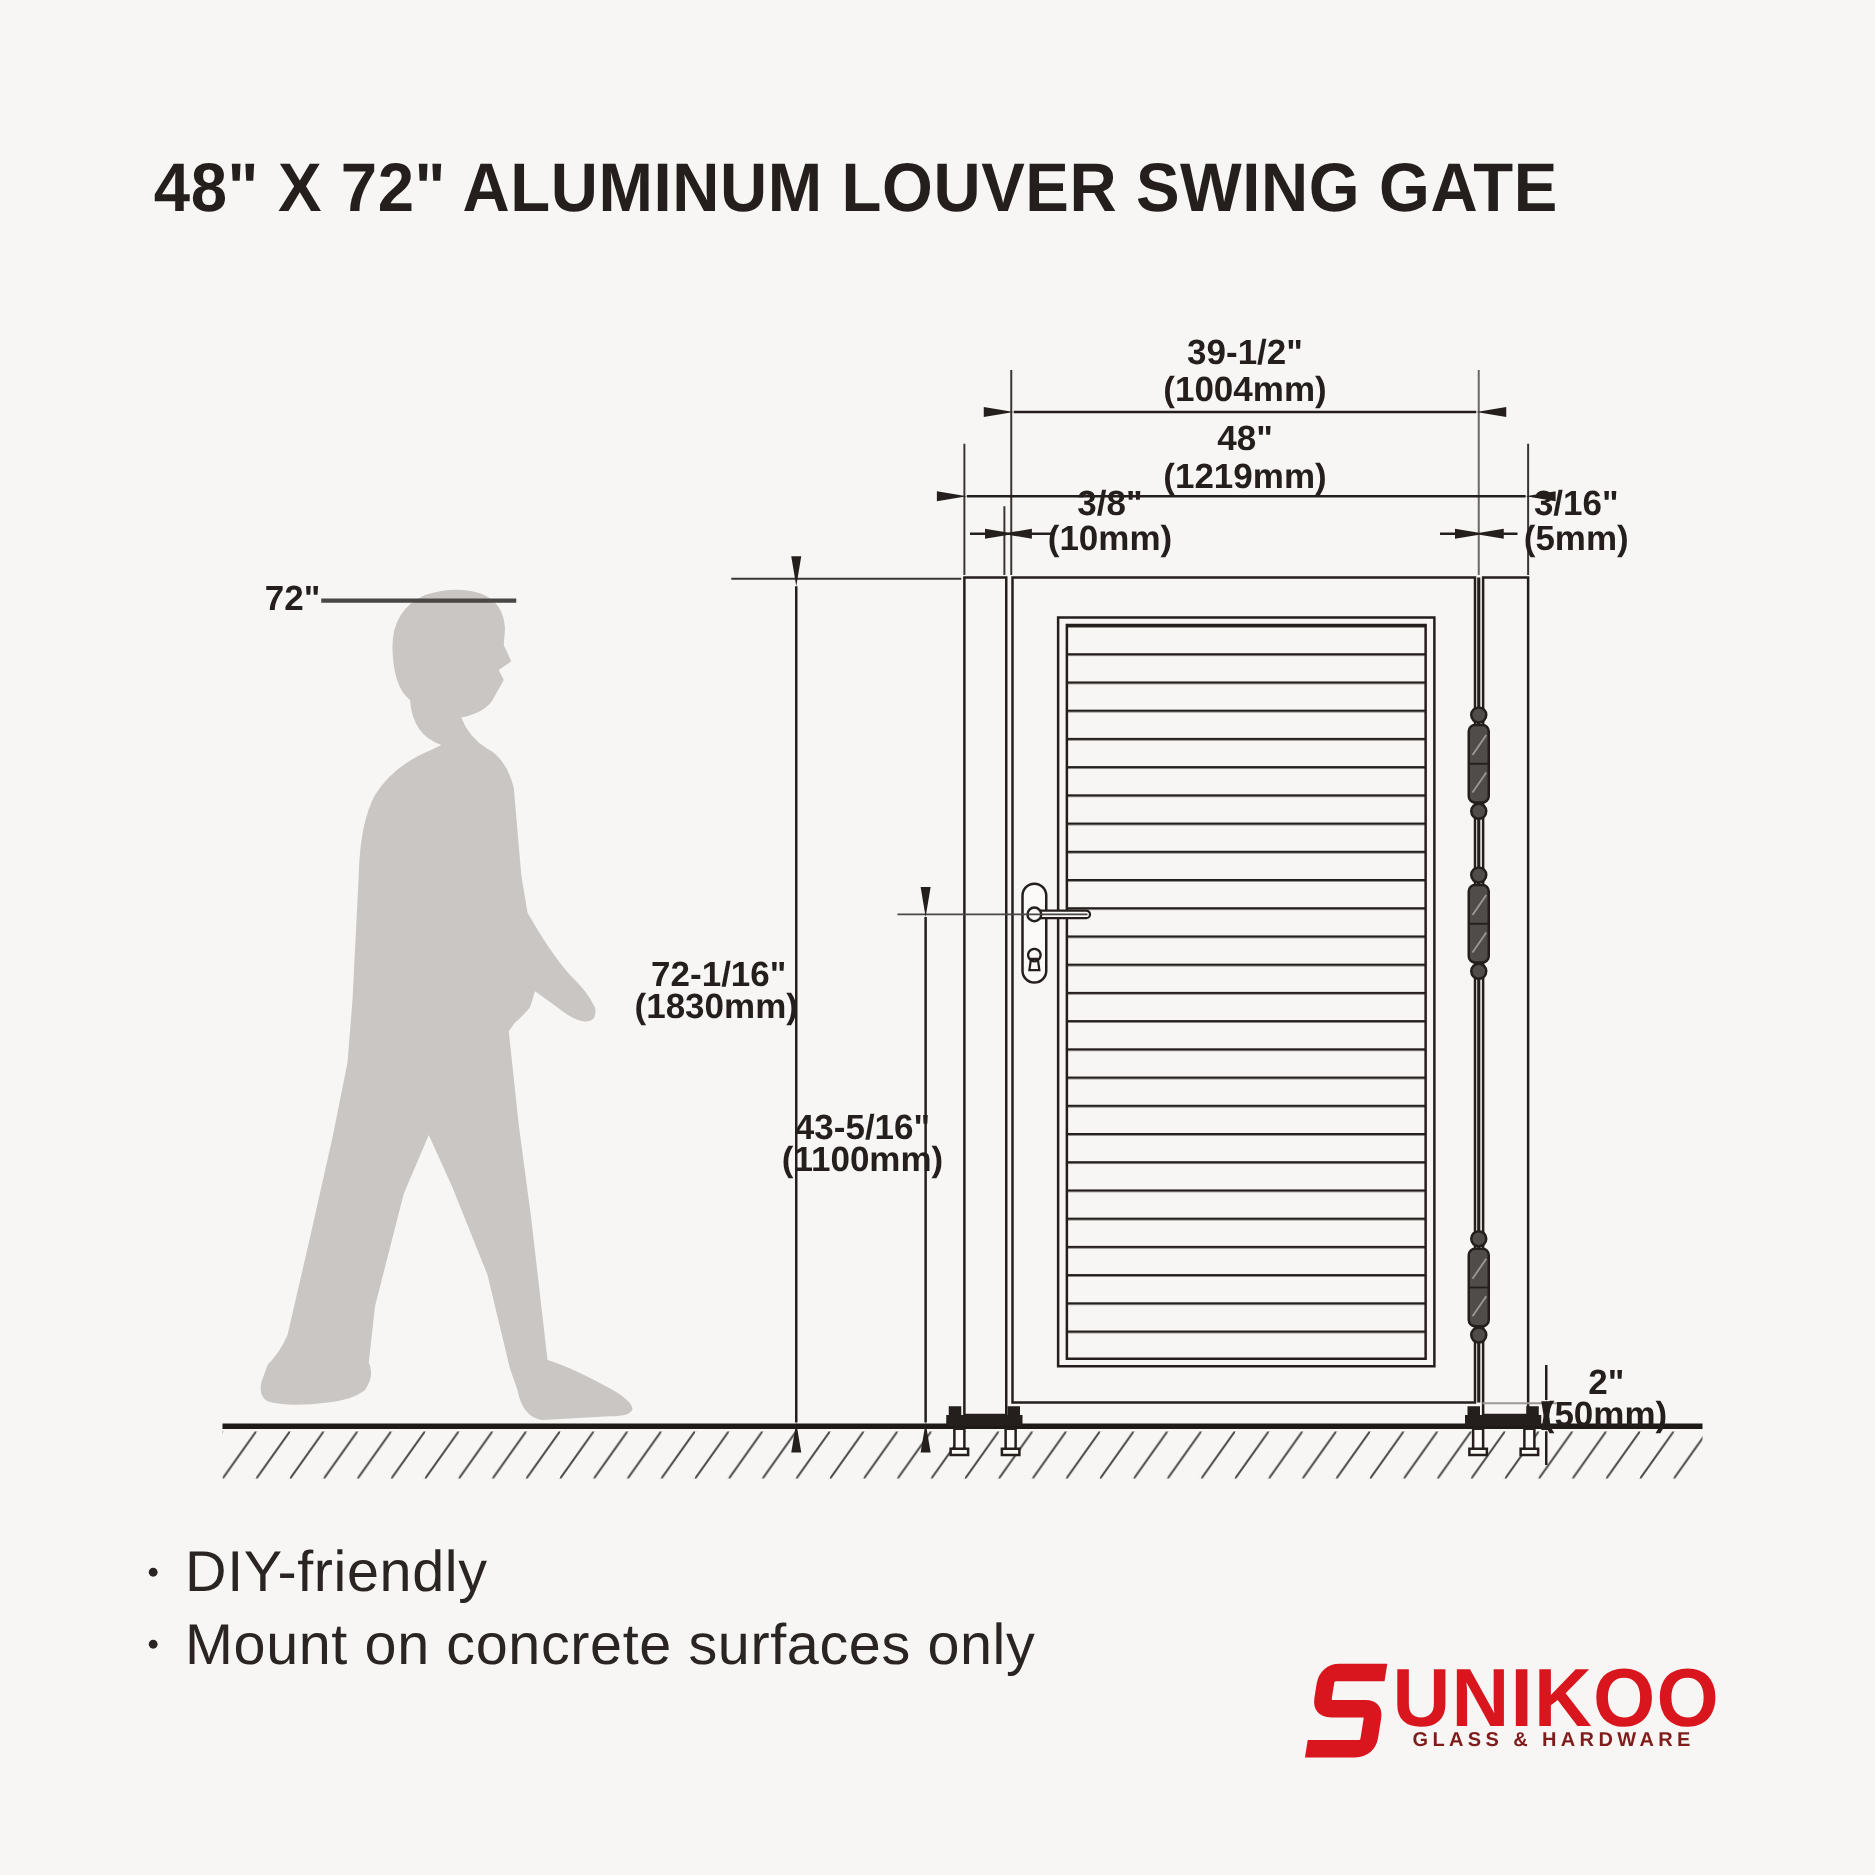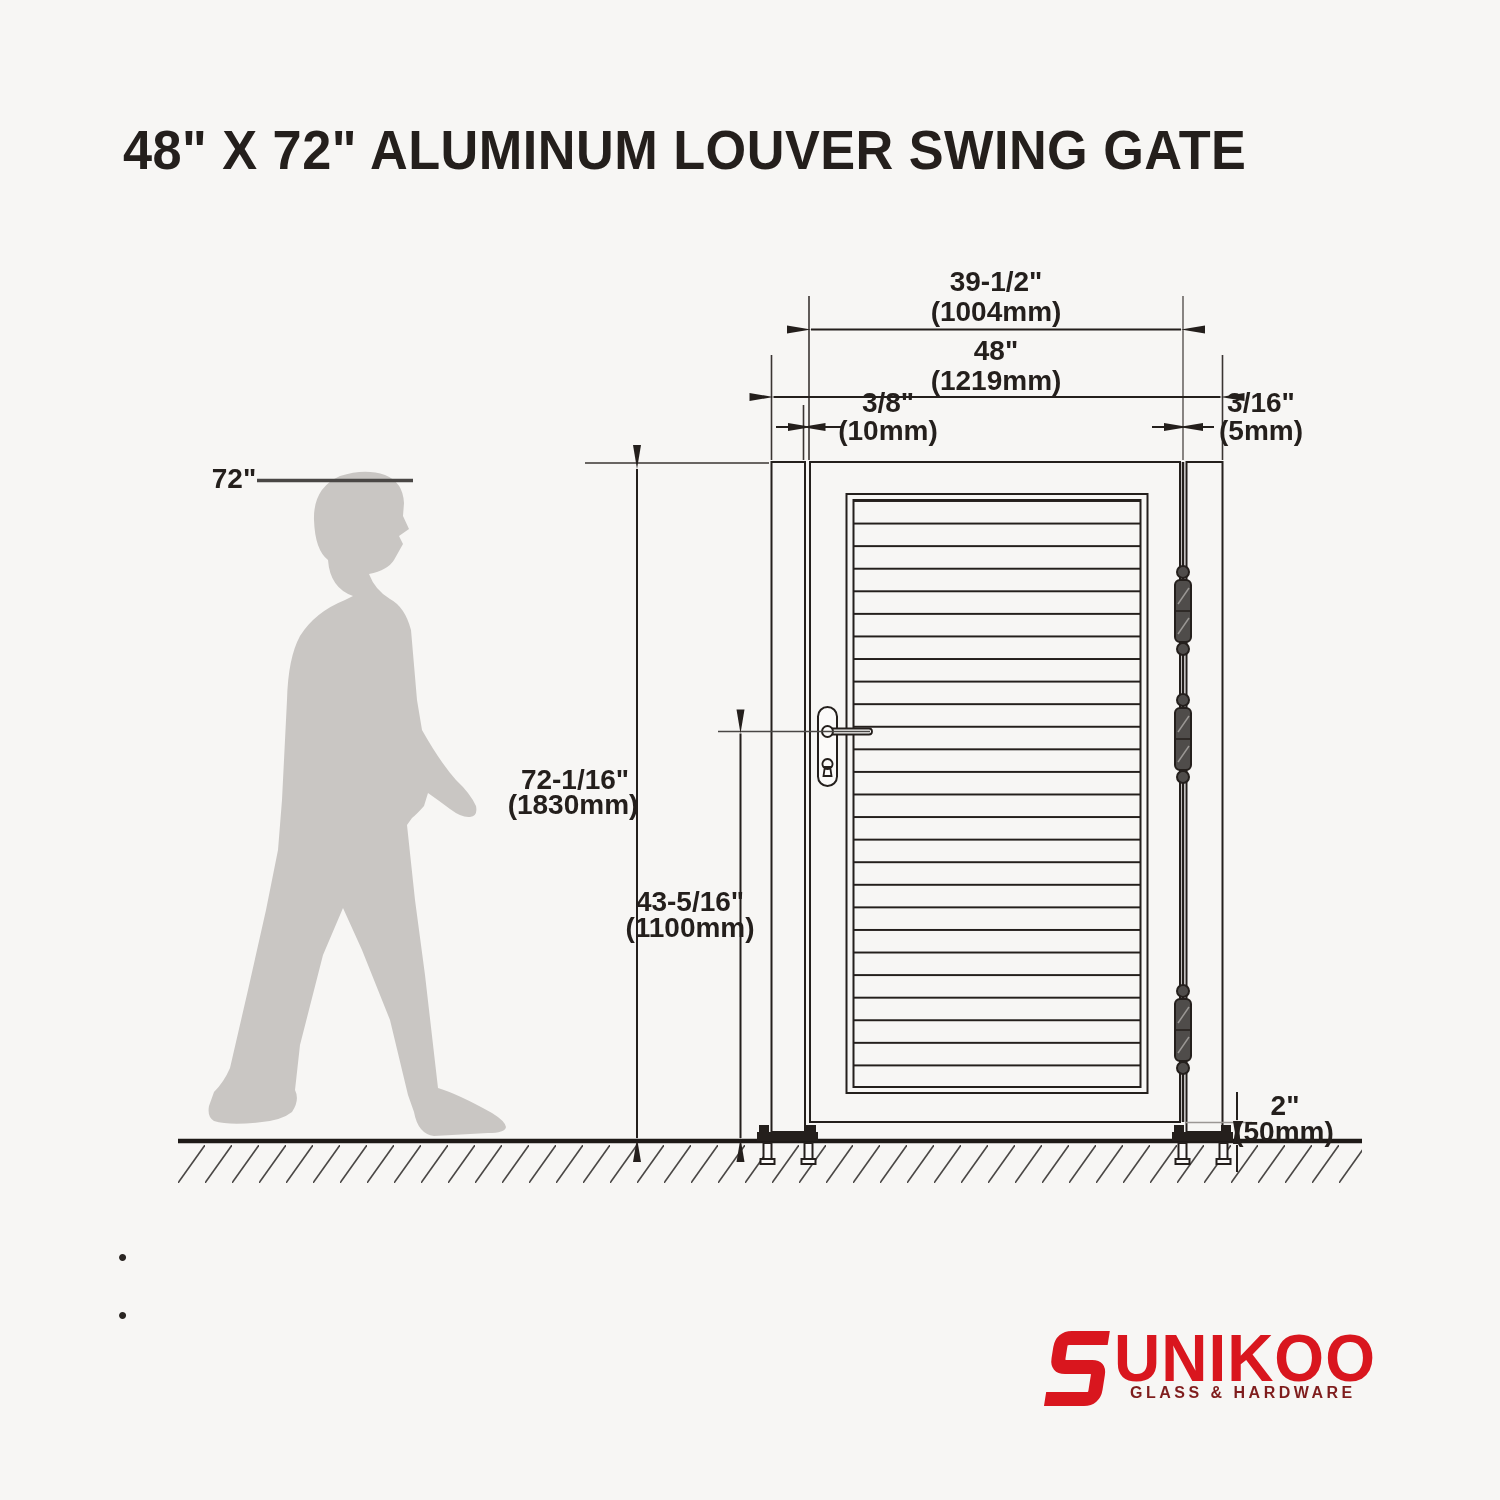--- a/index.html
+++ b/index.html
@@ -161,23 +161,25 @@
       <text x="690" y="911">43-5/16"</text>
       <text x="690" y="937">(1100mm)</text>
       <text x="1285" y="1115">2"</text>
       <text x="1284" y="1141">(50mm)</text>
     </g>
   </svg>
 
   <div class="features">
     <div class="feature-row">
       <span class="feature-bullet">•</span>
+      <span class="feature-label">DIY-friendly</span>
     </div>
     <div class="feature-row">
       <span class="feature-bullet">•</span>
+      <span class="feature-label">Mount on concrete surfaces only</span>
     </div>
   </div>
 
   <div class="logo">
     <svg class="logo-glyph" width="72" height="84" viewBox="0 0 72 84">
       <path transform="translate(10,4) skewX(-9)" d="M58,8 H20 Q11,8 11,17 V28 Q11,37 20,37 H45 Q53,37 53,45 V60 Q53,69 44,69 H4" fill="none" stroke="#d9161e" stroke-width="14" stroke-linejoin="miter" stroke-linecap="butt"></path>
     </svg>
     <div class="brand-name">UNIKOO</div>
     <div class="brand-tagline">GLASS &amp; HARDWARE</div>
   </div>

